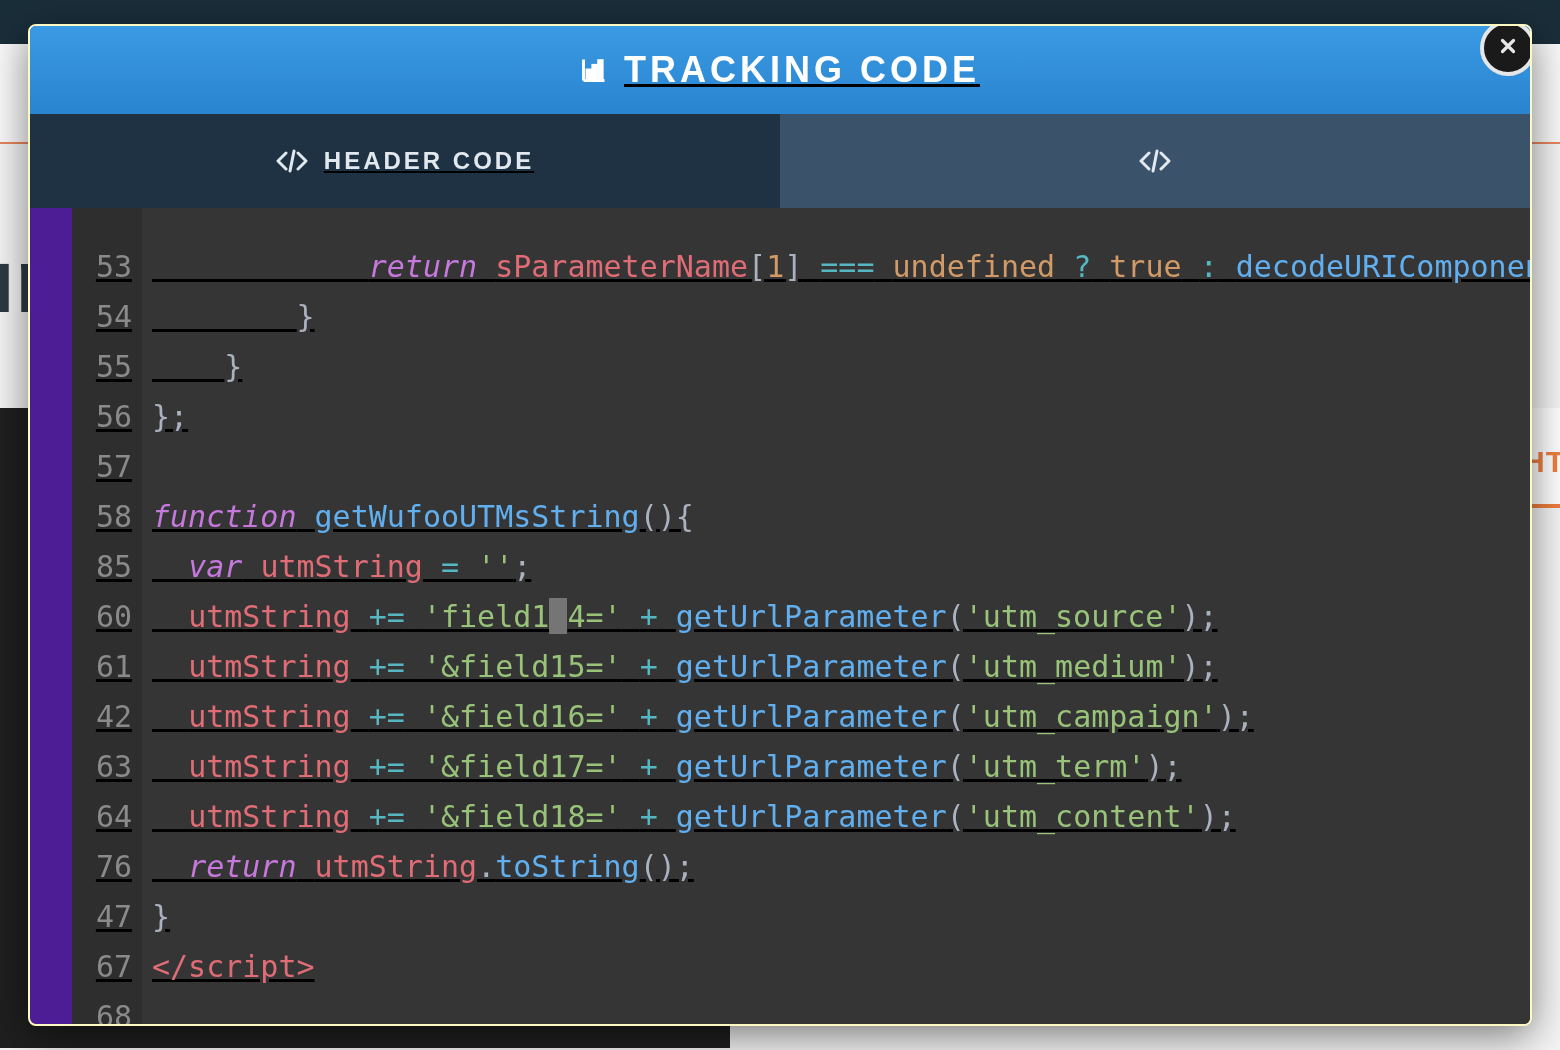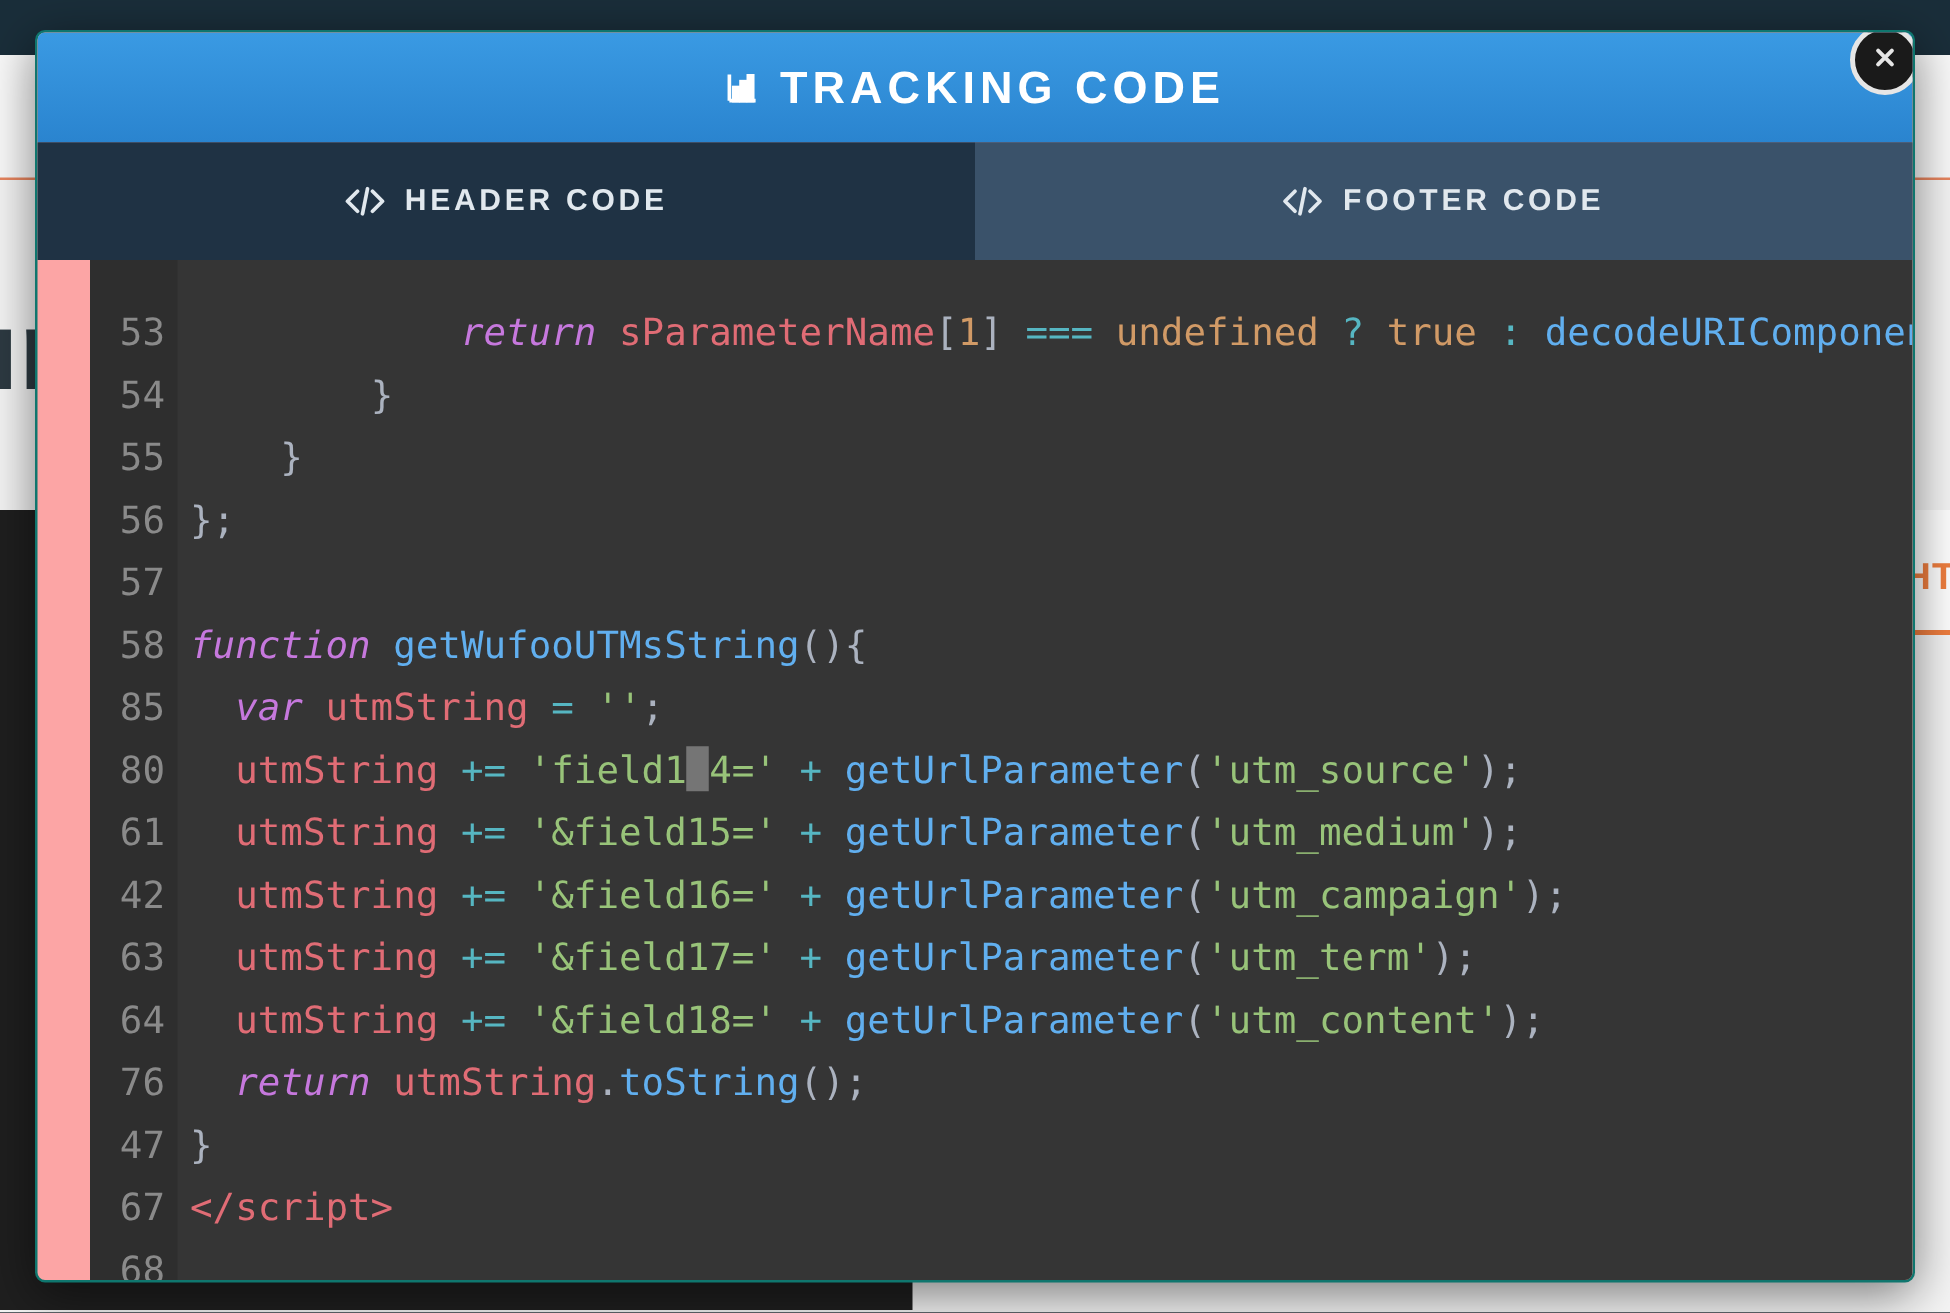--- a/index.html
+++ b/index.html
@@ -58,25 +58,26 @@
   font-weight: 700;
   font-size: 30px;
   letter-spacing: 1px;
 }
 .modal {
   position: absolute;
   top: 24px;
   left: 28px;
   right: 28px;
   bottom: 24px;
-  background: #fca5a5;
+  background: #4c1d95;
   border-radius: 8px;
   overflow: hidden;
   box-shadow: 0 10px 40px rgba(0,0,0,.5);
-  border: 2px solid #0f766e;
+  border: 2px solid #fef9c3;
+  text-decoration: underline;
 }
 .modal-header {
   background: linear-gradient(#3a9ae3, #2a84cf);
   height: 88px;
   display: flex;
   align-items: center;
   justify-content: center;
   gap: 16px;
 }
 .modal-title {
@@ -232,35 +233,34 @@
       <span>HEADER CODE</span>
     </div>
     <div class="tab inactive">
       <span class="code-icon">
         <svg viewBox="0 0 32 24" fill="none" stroke="#e1e8ee" stroke-width="3" stroke-linecap="round" stroke-linejoin="round">
           <polyline points="10,4 2,12 10,20"></polyline>
             <polyline points="22,4 30,12 22,20"></polyline>
             <line x1="18" y1="2" x2="14" y2="22"></line>
         </svg>
       </span>
-      <span>FOOTER CODE</span>
     </div>
   </div>
 
   <div class="editor">
     <div class="gutter" id="gutter">
         <div style="height: 26px; line-height: 0px; overflow: hidden;"></div>
         <div>53</div>
         <div>54</div>
         <div>55</div>
         <div>56</div>
         <div>57</div>
         <div>58</div>
         <div>85</div>
-        <div>80</div>
+        <div>60</div>
         <div>61</div>
         <div>42</div>
         <div>63</div>
         <div>64</div>
         <div>76</div>
         <div>47</div>
         <div>67</div>
         <div>68</div>
       </div>
     <div class="code" id="code"><div class="partial-line"><span class="code-line"><span class="tok-plain">        </span><span class="tok-kw">if</span><span class="tok-plain"> </span><span class="tok-punc">(</span><span class="tok-id">sParameterName</span><span class="tok-punc">[</span><span class="tok-num">0</span><span class="tok-punc">]</span><span class="tok-plain"> </span><span class="tok-op">===</span><span class="tok-plain"> </span><span class="tok-id">sParam</span><span class="tok-punc">)</span><span class="tok-plain"> </span><span class="tok-punc">{</span></span></div><span class="code-line"><span class="tok-plain">            </span><span class="tok-ret">return</span><span class="tok-plain"> </span><span class="tok-id">sParameterName</span><span class="tok-punc">[</span><span class="tok-num">1</span><span class="tok-punc">]</span><span class="tok-plain"> </span><span class="tok-op">===</span><span class="tok-plain"> </span><span class="tok-const">undefined</span><span class="tok-plain"> </span><span class="tok-op">?</span><span class="tok-plain"> </span><span class="tok-bool">true</span><span class="tok-plain"> </span><span class="tok-op">:</span><span class="tok-plain"> </span><span class="tok-call">decodeURIComponent</span><span class="tok-punc">(</span></span><span class="code-line"><span class="tok-plain">        </span><span class="tok-punc">}</span></span><span class="code-line"><span class="tok-plain">    </span><span class="tok-punc">}</span></span><span class="code-line"><span class="tok-punc">};</span></span><span class="code-line"></span><span class="code-line"><span class="tok-kw">function</span><span class="tok-plain"> </span><span class="tok-fn">getWufooUTMsString</span><span class="tok-punc">(){</span></span><span class="code-line"><span class="tok-plain">  </span><span class="tok-var">var</span><span class="tok-plain"> </span><span class="tok-id">utmString</span><span class="tok-plain"> </span><span class="tok-op">=</span><span class="tok-plain"> </span><span class="tok-str">''</span><span class="tok-punc">;</span></span><span class="code-line"><span class="tok-plain">  </span><span class="tok-id">utmString</span><span class="tok-plain"> </span><span class="tok-op">+=</span><span class="tok-plain"> </span><span class="tok-str">'field1</span><span class="cursor-block"></span><span class="tok-str">4='</span><span class="tok-plain"> </span><span class="tok-op">+</span><span class="tok-plain"> </span><span class="tok-call">getUrlParameter</span><span class="tok-punc">(</span><span class="tok-str">'utm_source'</span><span class="tok-punc">);</span></span><span class="code-line"><span class="tok-plain">  </span><span class="tok-id">utmString</span><span class="tok-plain"> </span><span class="tok-op">+=</span><span class="tok-plain"> </span><span class="tok-str">'&amp;field15='</span><span class="tok-plain"> </span><span class="tok-op">+</span><span class="tok-plain"> </span><span class="tok-call">getUrlParameter</span><span class="tok-punc">(</span><span class="tok-str">'utm_medium'</span><span class="tok-punc">);</span></span><span class="code-line"><span class="tok-plain">  </span><span class="tok-id">utmString</span><span class="tok-plain"> </span><span class="tok-op">+=</span><span class="tok-plain"> </span><span class="tok-str">'&amp;field16='</span><span class="tok-plain"> </span><span class="tok-op">+</span><span class="tok-plain"> </span><span class="tok-call">getUrlParameter</span><span class="tok-punc">(</span><span class="tok-str">'utm_campaign'</span><span class="tok-punc">);</span></span><span class="code-line"><span class="tok-plain">  </span><span class="tok-id">utmString</span><span class="tok-plain"> </span><span class="tok-op">+=</span><span class="tok-plain"> </span><span class="tok-str">'&amp;field17='</span><span class="tok-plain"> </span><span class="tok-op">+</span><span class="tok-plain"> </span><span class="tok-call">getUrlParameter</span><span class="tok-punc">(</span><span class="tok-str">'utm_term'</span><span class="tok-punc">);</span></span><span class="code-line"><span class="tok-plain">  </span><span class="tok-id">utmString</span><span class="tok-plain"> </span><span class="tok-op">+=</span><span class="tok-plain"> </span><span class="tok-str">'&amp;field18='</span><span class="tok-plain"> </span><span class="tok-op">+</span><span class="tok-plain"> </span><span class="tok-call">getUrlParameter</span><span class="tok-punc">(</span><span class="tok-str">'utm_content'</span><span class="tok-punc">);</span></span><span class="code-line"><span class="tok-plain">  </span><span class="tok-ret">return</span><span class="tok-plain"> </span><span class="tok-id">utmString</span><span class="tok-punc">.</span><span class="tok-call">toString</span><span class="tok-punc">();</span></span><span class="code-line"><span class="tok-punc">}</span></span><span class="code-line"><span class="tok-id">&lt;/script&gt;</span></span><span class="code-line"></span></div>

